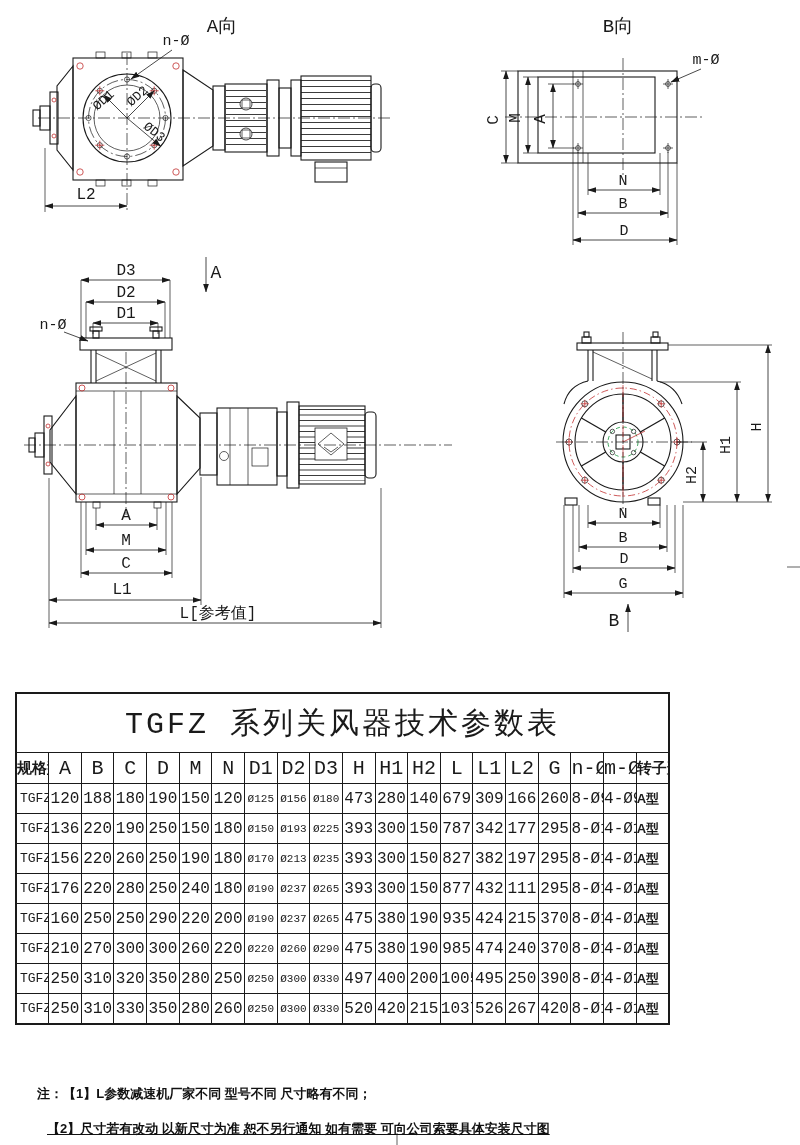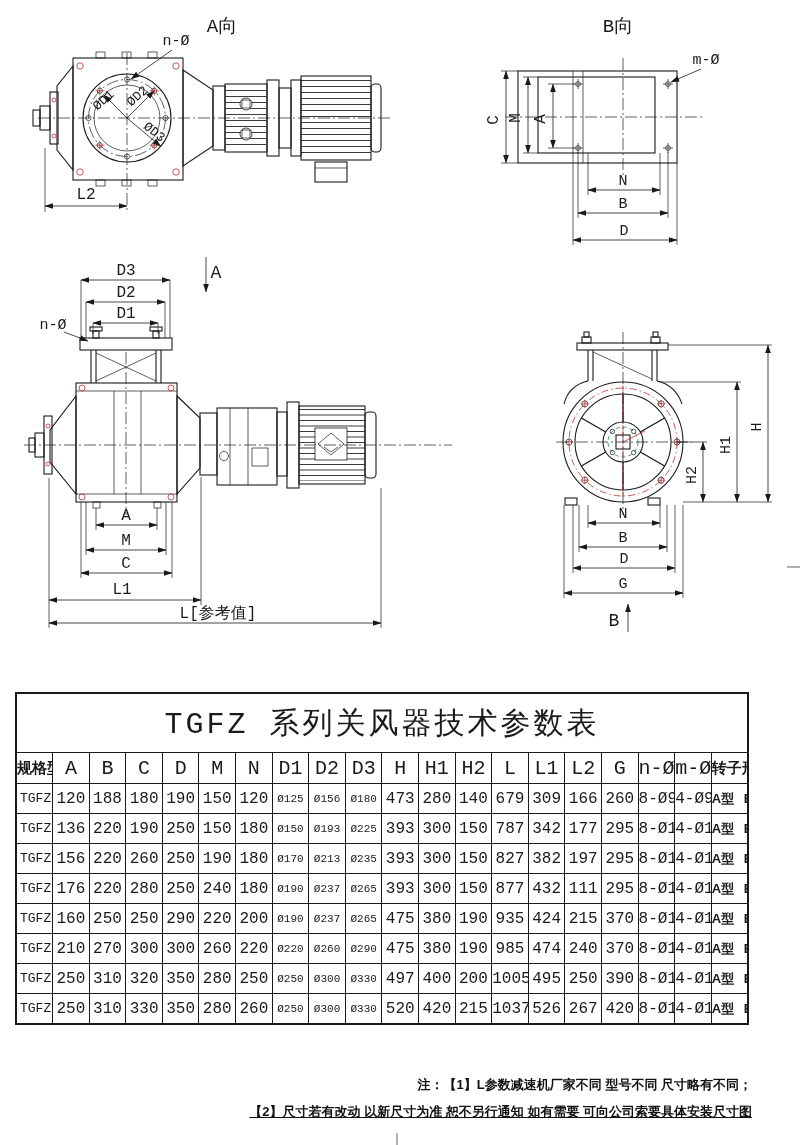--- a/index.html
+++ b/index.html
@@ -21,21 +21,21 @@
   .fin{stroke:var(--ink);stroke-width:40;fill:none;stroke-dasharray:1 5;opacity:.85;}
   .finM{stroke:var(--ink);stroke-width:66;fill:none;stroke-dasharray:1 4.5;opacity:.85;}
   .finA{stroke:var(--ink);stroke-width:70;fill:none;stroke-dasharray:1 5;opacity:.85;}
   .wf{fill:#ffffff;}
   .lbl{font-size:16px;text-anchor:middle;}
   .lbl15{font-size:15px;text-anchor:middle;}
   .lbl18{font-size:18px;text-anchor:middle;}
   .lbl19{font-size:19px;text-anchor:middle;}
   .lbl13{font-size:13px;text-anchor:middle;}
 
-  #spec-table{position:absolute;z-index:2;left:15px;top:692px;width:734px;
+  #spec-table{position:absolute;z-index:2;left:15px;top:692px;width:655px;
     border-collapse:collapse;table-layout:fixed;background:#fff;
     font-family:"Liberation Mono","DejaVu Sans Mono",monospace;}
   #spec-table th,#spec-table td{border:1px solid #1a1a1a;text-align:center;
     padding:0;overflow:hidden;white-space:nowrap;}
   #spec-table{border:2px solid #1a1a1a;}
   #spec-table .title-row th{height:58px;font-size:30px;font-weight:normal;letter-spacing:3px;}
   #spec-table .hdr-row th{height:30px;font-size:20px;font-weight:normal;}
   #spec-table .hdr-row th.cn{font-size:15px;font-weight:bold;font-family:"Liberation Sans","DejaVu Sans",sans-serif;}
   #spec-table tbody td{height:29px;font-size:16px;}
   #spec-table td.model{font-size:13px;text-align:left;padding-left:3px;}
@@ -43,21 +43,21 @@
   #spec-table td.rotor{font-size:13px;word-spacing:6px;font-family:"Liberation Sans","DejaVu Sans",sans-serif;font-weight:bold;}
   
   #spec-table th:nth-child(1){width:12.0%;}
   #spec-table .hdr-row th:nth-child(n+2):nth-child(-n+17){width:3.95%;}
   #spec-table .hdr-row th:nth-child(18){width:7.3%;}
   #spec-table .hdr-row th:nth-child(19){width:7.8%;}
   #spec-table .hdr-row th:nth-child(20){width:9.6%;}
 
   #notes{position:absolute;z-index:2;left:20px;top:1068px;width:740px;
     font-size:13px;font-weight:bold;color:#111;}
-  #notes p{margin:8px;text-align:right;}
+  #notes p{margin:17px;}
   #notes p+p{margin-top:9px;margin-left:27px;text-decoration:underline;}
 </style>
 </head>
 <body>
 
 <div id="page">
 
 <svg width="800" height="1145" viewBox="0 0 800 1145">
   <defs>
     <marker id="ar" viewBox="0 0 10 8" markerWidth="11" markerHeight="9" refX="9.5" refY="4" orient="auto-start-reverse">

